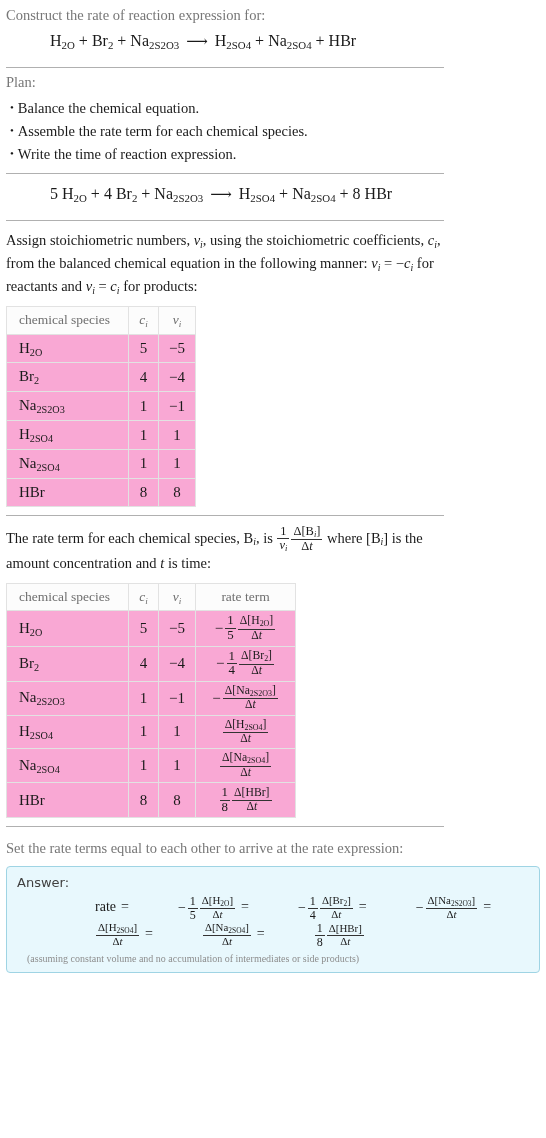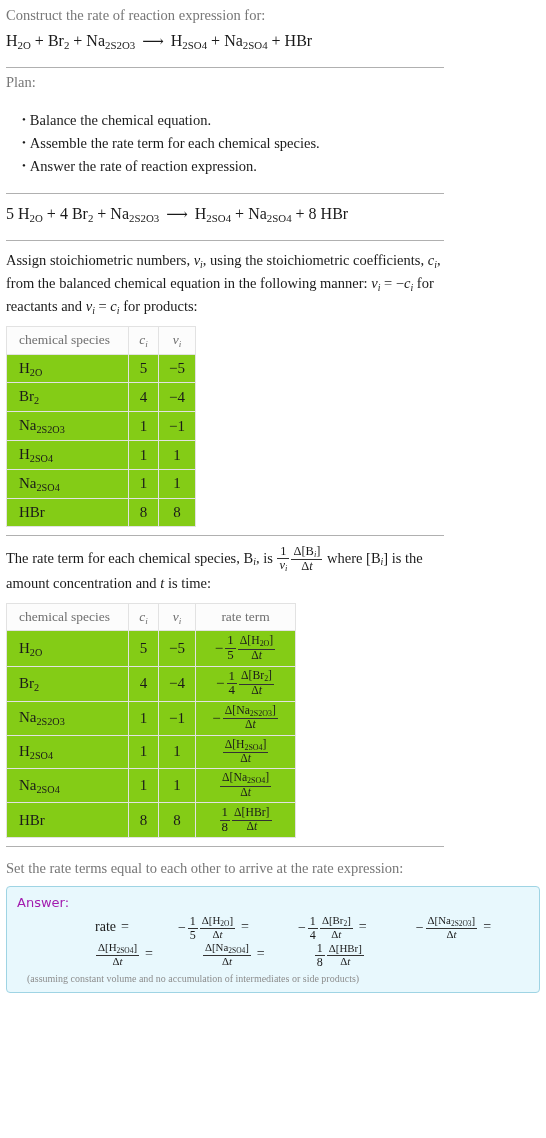--- a/index.html
+++ b/index.html
@@ -19,51 +19,52 @@
     color: #777777;
     font-size: 14.5px;
     line-height: 1.45;
     padding: 5px 0 1px 0;
   }
   .eqline {
     font-size: 16px;
     line-height: 1.5;
     padding: 2px 0 6px 0;
     white-space: nowrap;
+    margin-left: 44px;
   }
   sub { font-size: 0.68em; vertical-align: -0.28em; }
   .arrow { padding: 0 7px; font-size: 15px; }
 
   hr.sep {
     border: none;
     border-top: 1px solid #b0b0b0;
     margin: 8px 0 6px 0;
     height: 0;
   }
 
   .plan-title { color: #777777; padding-bottom: 2px; font-size: 14.5px;}
-  ul.plan { list-style: none; margin: 16px; padding: 0; }
+  ul.plan { list-style: none; margin: 4px; padding: 0; }
   ul.plan li {
     padding: 1px 0;
     font-size: 14.5px;
     line-height: 1.42;
   }
   ul.plan li .bullet { margin-right: 4px; font-size: 11px; vertical-align: 2px; }
 
   .para {
     font-size: 14.5px;
     line-height: 1.5;
     padding: 3px 0 2px 0;
   }
   .it { font-style: italic; }
 
   table.stoich {
     border-collapse: collapse;
     margin: 6px 8px 4px 0;
-    background: #84cc16;
+    background: #f9a8d4;
   }
   table.stoich td, table.stoich th {
     border: 1px solid #e2e2e2;
     padding: 5px 10px;
     font-weight: normal;
     font-size: 15px;
     text-align: center;
     vertical-align: middle;
   }
   table.stoich thead th {
@@ -107,21 +108,21 @@
     border: 1px solid #9fd4e4;
     background: #e8f8fd;
     border-radius: 4px;
     padding: 8px 10px 8px 10px;
     margin-top: 6px;
     width: 534px;
   }
   .answer-label {
     font-family: "DejaVu Sans", "Liberation Sans", sans-serif;
     font-size: 13px;
-    color: #a21caf;
+    color: #404040;
     padding-bottom: 4px;
   }
   .answer-body {
     padding-left: 34px;
     font-size: 14px;
     line-height: 1.85;
   }
   .answer-body .eqpart { white-space: nowrap; margin-left: 44px; }
   .eqsign { padding: 0 5px; }
   .assume {
@@ -139,21 +140,21 @@
 
   <div class="prompt-label">Construct the rate of reaction expression for:</div>
   <div class="eqline" id="input-equation">H<sub>2O</sub> + Br<sub>2</sub> + Na<sub>2S</sub><sub>2O</sub><sub>3</sub><span class="arrow">⟶</span>H<sub>2SO</sub><sub>4</sub> + Na<sub>2SO</sub><sub>4</sub> + HBr</div>
 
   <hr class="sep">
 
   <div class="plan-title">Plan:</div>
   <ul class="plan" id="plan-list">
       <li><span class="bullet">•</span><span>Balance the chemical equation.</span></li>
       <li><span class="bullet">•</span><span>Assemble the rate term for each chemical species.</span></li>
-      <li><span class="bullet">•</span><span>Answer the rate of reaction expression.</span></li>
+      <li><span class="bullet">•</span><span>Write the time of reaction expression.</span></li>
     </ul>
 
   <hr class="sep">
 
   <div class="eqline" id="balanced-equation">5 H<sub>2O</sub> + 4 Br<sub>2</sub> + Na<sub>2S</sub><sub>2O</sub><sub>3</sub><span class="arrow">⟶</span>H<sub>2SO</sub><sub>4</sub> + Na<sub>2SO</sub><sub>4</sub> + 8 HBr</div>
 
   <hr class="sep">
 
   <div class="para" id="stoich-intro">Assign stoichiometric numbers, <span class="it">ν</span><sub class="it">i</sub>, using the stoichiometric coefficients, <span class="it">c</span><sub class="it">i</sub>, from the balanced chemical equation in the following manner: <span class="it">ν</span><sub class="it">i</sub> = −<span class="it">c</span><sub class="it">i</sub> for reactants and <span class="it">ν</span><sub class="it">i</sub> = <span class="it">c</span><sub class="it">i</sub> for products:</div>
 

